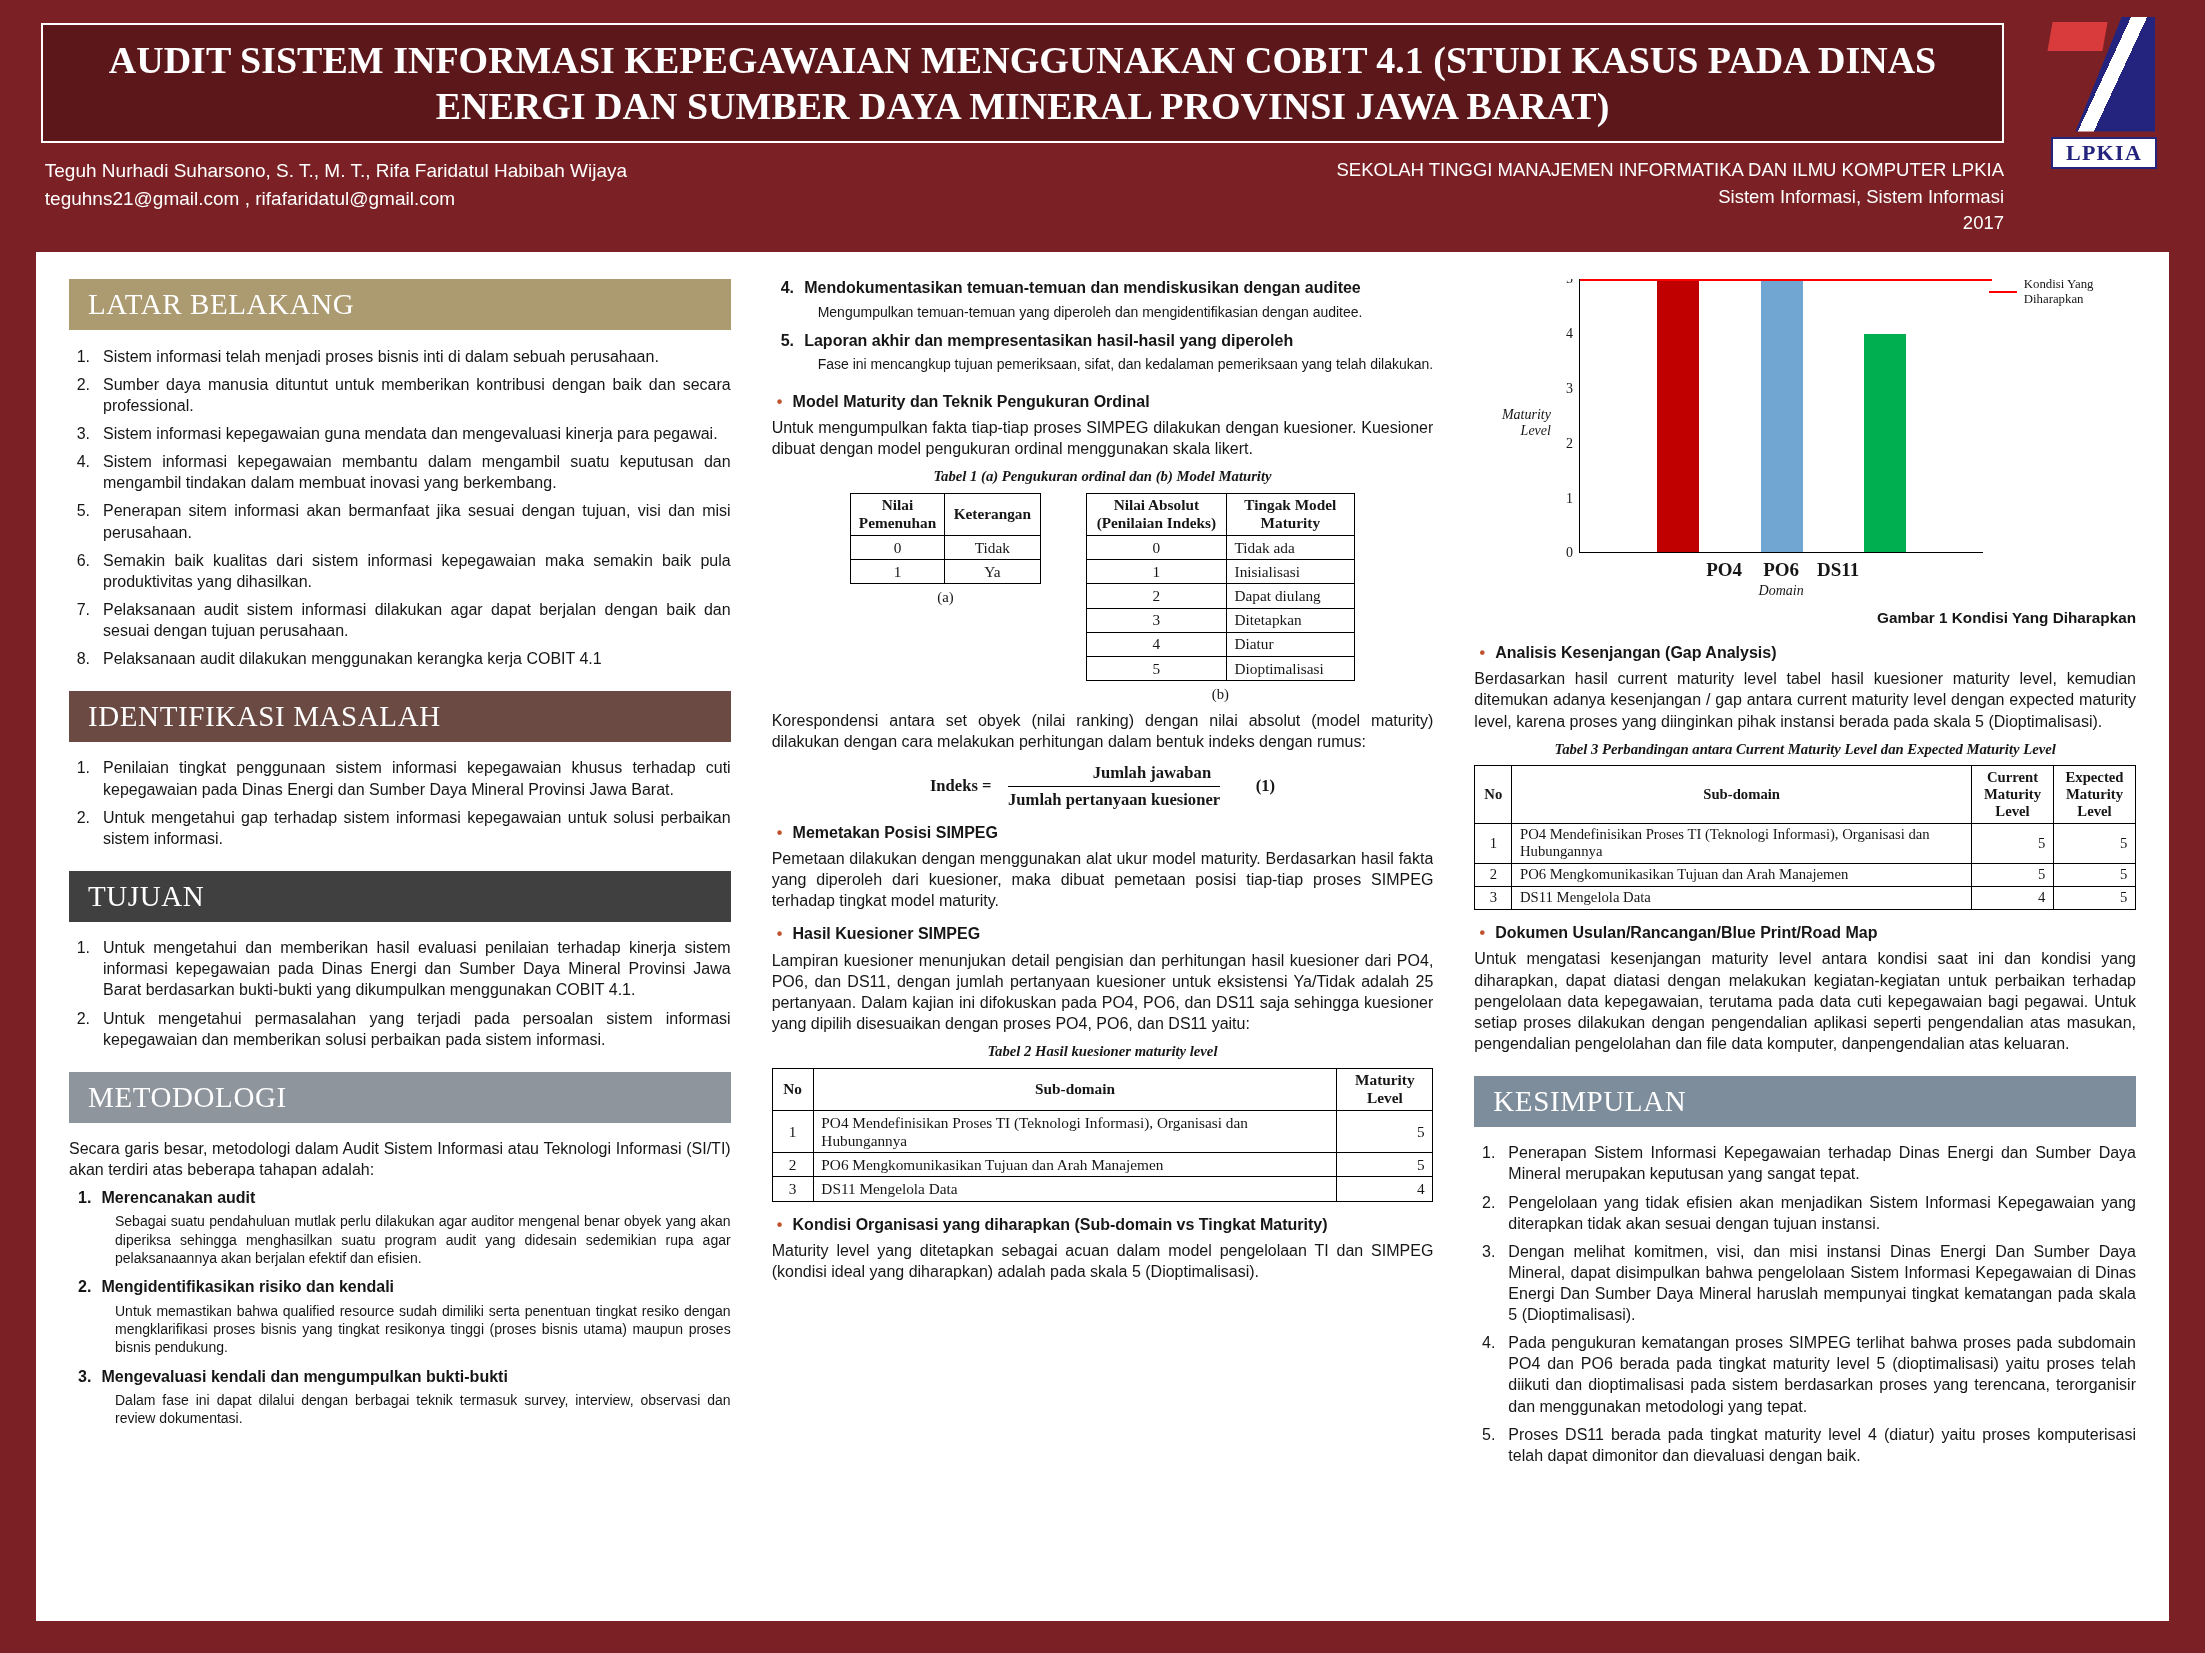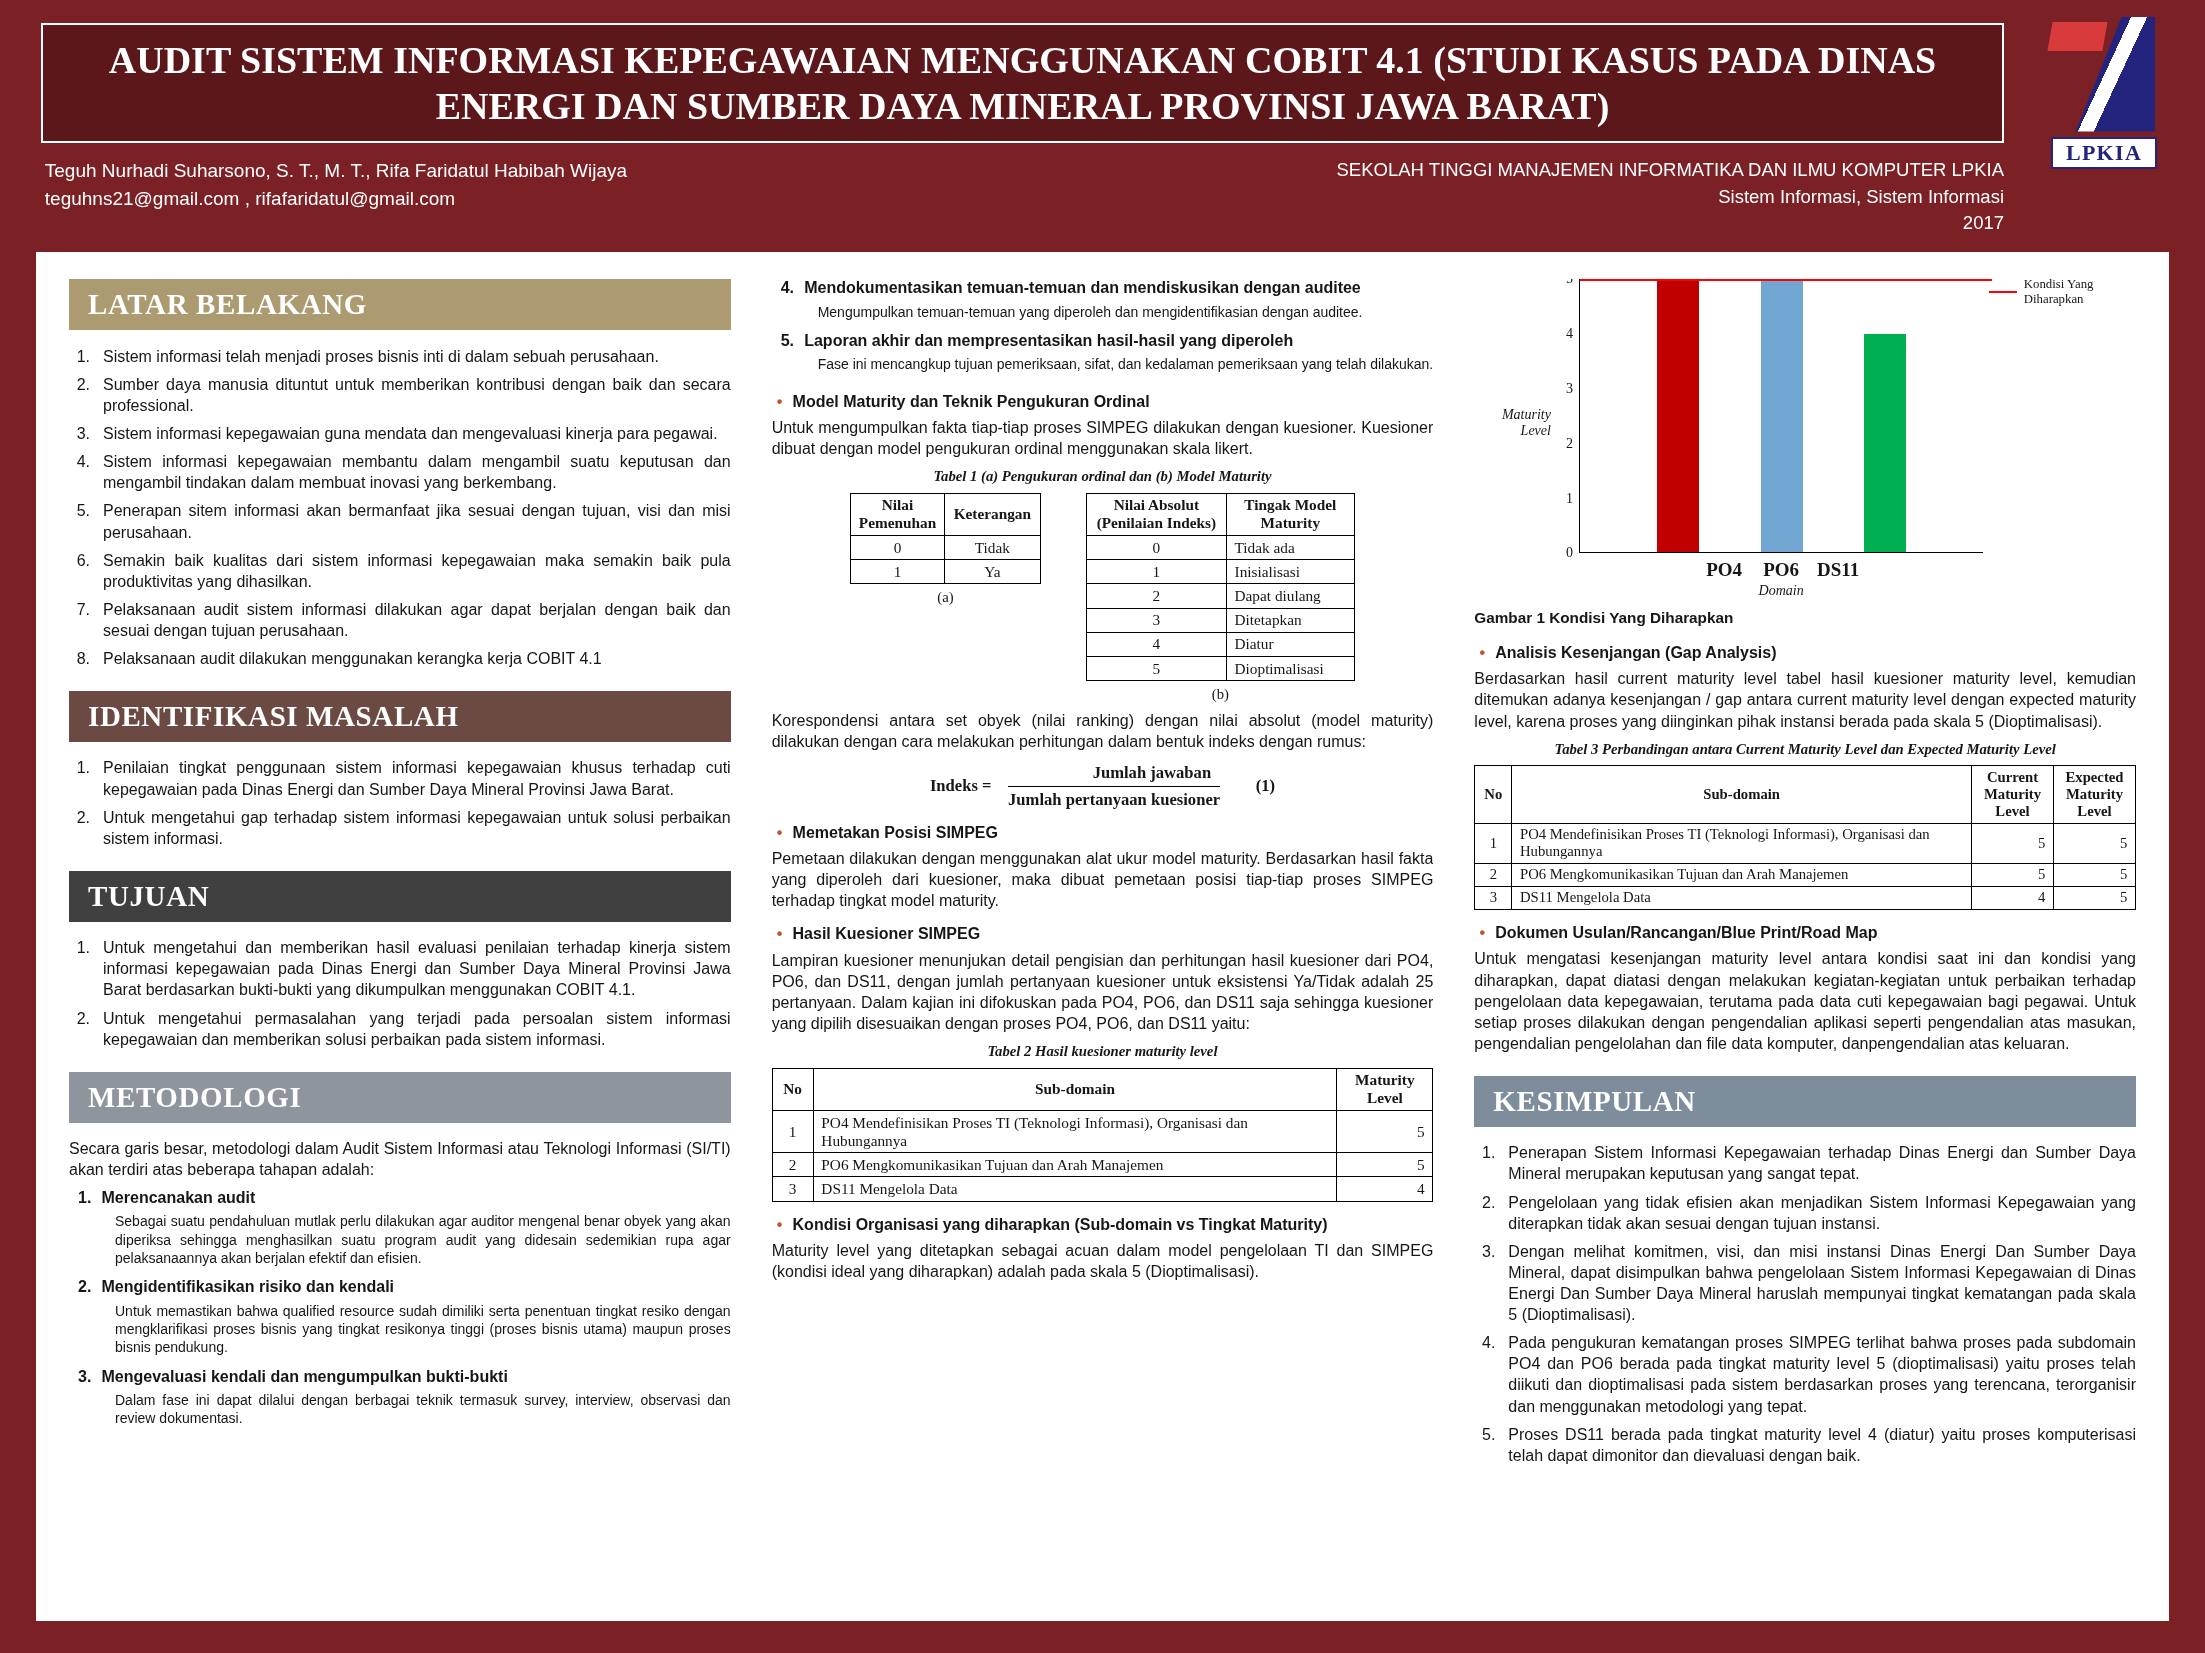--- a/index.html
+++ b/index.html
@@ -43,21 +43,21 @@
   
   .content{
     flex:1 1 auto;background:#ffffff;margin:0 36px 33px;
     padding:27px 33px;display:grid;grid-template-columns:1fr 1fr 1fr;
     column-gap:41px;overflow:hidden;
   }
   .col{overflow:hidden;}
 
   .sec{margin-bottom:22px;}
   .secbar{
-    font-family:"Liberation Serif",serif;font-weight:bold;color:#ffffff;
+    font-family:"Liberation Serif",serif;font-weight:normal;color:#ffffff;
     font-size:29px;padding:9px 19px;margin-bottom:15.3px;letter-spacing:0.6px;
   }
   .bar-tan{background:#AC9A70;}
   .bar-brown{background:#6C4A44;}
   .bar-navy{background:#404040;}
   .bar-gray{background:#8E959D;}
   .bar-maroon{background:#6E3E37;}
   .bar-slate{background:#7E8D9C;}
 
   .para{font-size:16px;line-height:1.32;text-align:justify;margin-bottom:9px;}
@@ -110,21 +110,21 @@
   .bar{width:42px;}
   .target{position:absolute;left:0;right:-9px;height:2.6px;}
   .xlabels{display:flex;justify-content:center;padding:5.1px 15.3px 0;
     font-weight:bold;font-size:19px;font-family:"Liberation Serif",serif;}
   .xlabels span{width:57px;text-align:center;}
   .xlab{text-align:center;font-family:"Liberation Serif",serif;font-style:italic;
     font-size:14px;margin-top:2.6px;}
   .legend{width:153px;display:flex;align-items:center;gap:6.4px;
     font-family:"Liberation Serif",serif;font-size:12.8px;padding-left:6.4px;margin-top:-2.6px;}
   .legline{width:28px;height:1.9px;background:#FF0000;flex:0 0 auto;}
-  .figcap{text-align:left;font-weight:bold;font-size:15.3px;margin-top:10.2px;}
+  .figcap{text-align:right;font-weight:bold;font-size:15.3px;margin-top:10.2px;}
 
   .kesim li{font-size:15.3px;}
 </style>
 </head>
 <body>
 
 <header class="header">
   <div class="title-box">
     <h1>AUDIT SISTEM INFORMASI KEPEGAWAIAN MENGGUNAKAN COBIT 4.1 (STUDI KASUS PADA DINAS ENERGI DAN SUMBER DAYA MINERAL PROVINSI JAWA BARAT)</h1>
   </div>

